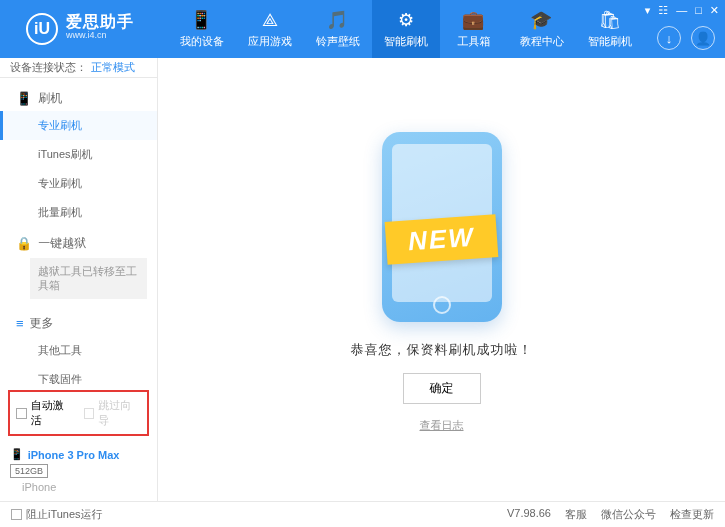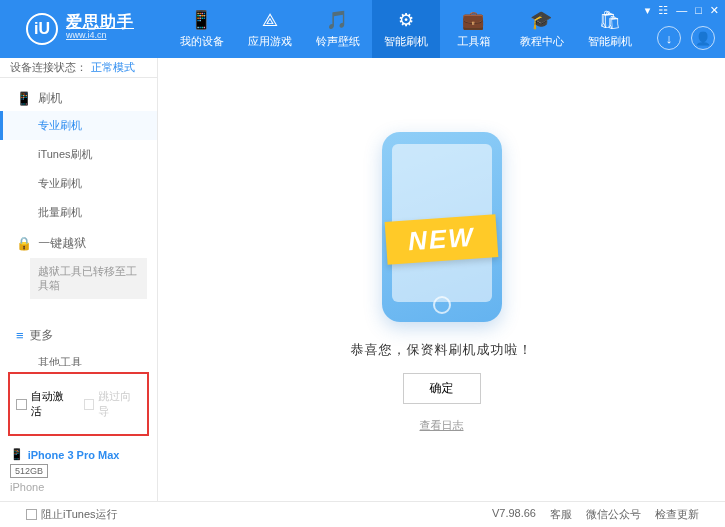--- a/index.html
+++ b/index.html
@@ -1,21 +1,21 @@
 <!DOCTYPE html>
 <html><head>
 <meta charset="utf-8">
 <style>
 * { margin: 0; padding: 0; box-sizing: border-box; font-family: "Microsoft YaHei", Arial, sans-serif; }
 body { width: 725px; height: 527px; background: #fff; overflow: hidden; font-size: 12px; }
 
 .titlebar { height: 58px; background: #2d8cf0; display: flex; align-items: center; color: #fff; position: relative; }
 .logo-area { display: flex; align-items: flex-start; padding: 0 26px; gap: 8px; }
 .logo-circle { width: 32px; height: 32px; border: 2px solid #fff; border-radius: 50%; display: flex; align-items: center; justify-content: center; font-weight: bold; font-size: 16px; }
-.logo-text { display: flex; flex-direction: column; line-height: 1.1; text-decoration: underline; }
+.logo-text { display: flex; flex-direction: column; line-height: 1.1; }
 .logo-text .main { font-size: 16px; font-weight: bold; letter-spacing: 1px; }
 .logo-text .sub { font-size: 9px; opacity: 0.85; }
 .nav { display: flex; height: 100%; margin-left: 8px; }
 .nav-item { width: 68px; display: flex; flex-direction: column; align-items: center; justify-content: center; gap: 3px; font-size: 11px; cursor: pointer; }
 .nav-item.active { background: #1976d9; }
 .nav-item .icon { font-size: 18px; }
 .win-controls { position: absolute; right: 6px; top: 4px; display: flex; gap: 8px; font-size: 11px; }
 .win-controls span { cursor: pointer; }
 .header-right { position: absolute; right: 10px; bottom: 8px; display: flex; gap: 10px; }
 .header-right .cbtn { width: 24px; height: 24px; border: 1.5px solid rgba(255,255,255,0.7); border-radius: 50%; display: flex; align-items: center; justify-content: center; font-size: 13px; cursor: pointer; }
@@ -24,45 +24,45 @@
 .sidebar { width: 158px; border-right: 1px solid #e8e8e8; display: flex; flex-direction: column; }
 .status-bar { height: 20px; border-bottom: 1px solid #e8e8e8; display: flex; align-items: center; padding: 0 10px; font-size: 11px; color: #666; }
 .status-bar .mode { color: #2d8cf0; font-weight: normal; margin-left: 4px; }
 
 .side-list { flex: 1; overflow: auto; padding-top: 4px; }
 .side-group { padding: 8px 16px 4px; color: #666; font-size: 12px; display: flex; align-items: center; gap: 6px; cursor: pointer; }
 .side-group .gicon { font-size: 13px; color: #2d8cf0; }
 .side-group.locked .gicon { color: #bbb; }
 .side-sub { padding: 7px 0 7px 38px; font-size: 11px; color: #666; cursor: pointer; }
 .side-sub.active { color: #2d8cf0; border-left: 3px solid #2d8cf0; background: #f5faff; padding-left: 35px; }
-.side-sub.disabled { background: #f2f2f2; color: #999; margin: 2px 10px 20px 30px; padding: 6px 8px; line-height: 1.3; cursor: default; }
+.side-sub.disabled { background: #f2f2f2; color: #999; margin: 2px 10px 8px 30px; padding: 6px 8px; line-height: 1.3; cursor: default; }
 
-.red-box { border: 2px solid #e53935; margin: 6px 8px 6px 8px; padding: 15px 6px; display: flex; gap: 10px; font-size: 11px; }
+.red-box { border: 2px solid #e53935; margin: 6px 8px 6px 8px; padding: 6px 6px; display: flex; gap: 10px; font-size: 11px; }
 .checkbox { display: flex; align-items: center; gap: 4px; cursor: pointer; }
 .checkbox .box { width: 11px; height: 11px; border: 1px solid #aaa; }
 .checkbox.dim { color: #ccc; }
 .checkbox.dim .box { border-color: #ddd; }
 
 .device-info { padding: 6px 10px 8px; font-size: 11px; }
 .device-info .name { color: #2d8cf0; font-weight: bold; display: flex; align-items: center; gap: 4px; }
 .device-info .badge { border: 1px solid #999; color: #666; font-size: 9px; padding: 1px 4px; margin-top: 3px; display: inline-block; }
-.device-info .type { color: #aaa; margin-top: 3px; }
+.device-info .type { color: #aaa; margin-top: 3px; margin-left: 12px; }
 
 .main { flex: 1; display: flex; flex-direction: column; align-items: center; justify-content: center; gap: 14px; }
 .phone-image { position: relative; width: 220px; height: 200px; display: flex; align-items: center; justify-content: center; }
 .phone { width: 120px; height: 190px; background: linear-gradient(160deg,#8fcef7,#64b3f0); border-radius: 18px; position: relative; box-shadow: 0 6px 18px rgba(40,120,200,0.25); }
 .phone::before { content: ""; position: absolute; top: 12px; left: 10px; right: 10px; bottom: 20px; background: rgba(255,255,255,0.55); border-radius: 6px; }
 .phone::after { content: ""; position: absolute; bottom: 8px; left: 50%; width: 14px; height: 14px; border: 2px solid rgba(255,255,255,0.7); border-radius: 50%; transform: translateX(-50%); }
 .ribbon { position: absolute; top: 88px; left: 0; right: 0; height: 50px; display: flex; align-items: center; justify-content: center; }
 .ribbon-inner { background: #ffca28; color: #fff; font-weight: 900; font-size: 26px; letter-spacing: 2px; padding: 6px 22px; transform: rotate(-4deg); box-shadow: 0 3px 6px rgba(0,0,0,0.15); font-style: italic; }
 .success-text { font-size: 13px; color: #333; letter-spacing: 1px; }
 .ok-btn { border: 1px solid #ccc; background: #fff; padding: 6px 26px; font-size: 12px; cursor: pointer; }
 .log-link { color: #999; font-size: 11px; cursor: pointer; text-decoration: underline; }
 
-.footer { height: 26px; border-top: 1px solid #e8e8e8; display: flex; align-items: center; padding: 0 26px; font-size: 11px; color: #666; justify-content: space-between; }
+.footer { height: 26px; border-top: 1px solid #e8e8e8; display: flex; align-items: center; padding: 0 11px; font-size: 11px; color: #666; justify-content: space-between; }
 .footer .left { display: flex; align-items: center; gap: 5px; }
 .footer .right { display: flex; gap: 14px; }
 .footer .right span { cursor: pointer; }
 </style>
 </head>
 <body>
 
 <div class="titlebar">
   <div class="logo-area">
     <div class="logo-circle">iU</div>

